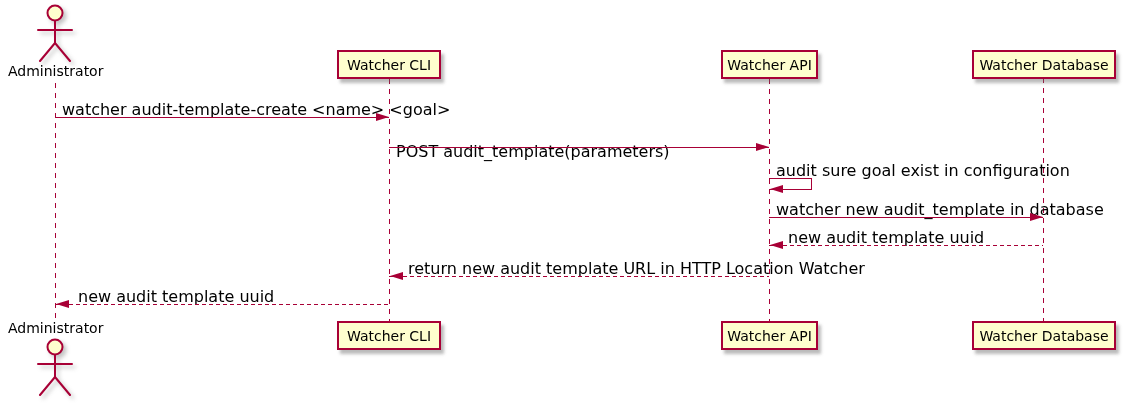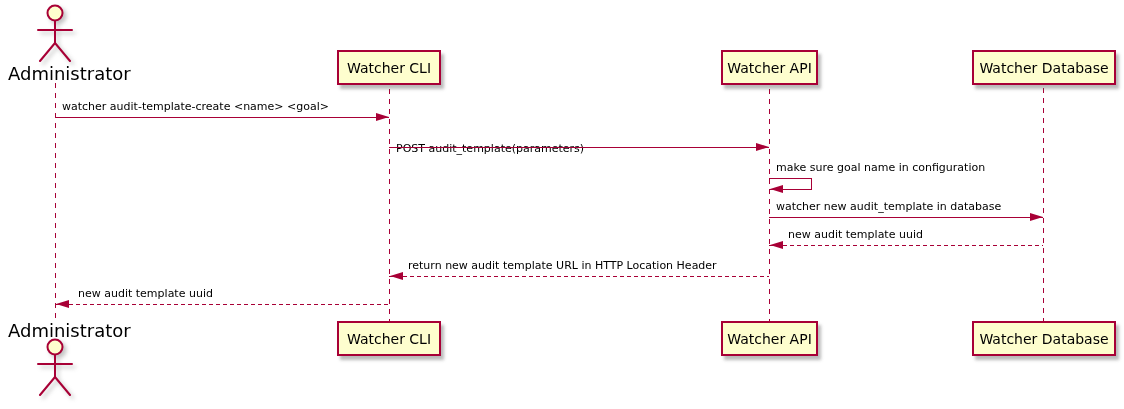--- a/index.html
+++ b/index.html
@@ -8,31 +8,31 @@
     --text:#000000;
     --background:#FFFFFF;
   }
   *{margin:0;padding:0;box-sizing:border-box;}
   body{background:var(--background);font-family:"DejaVu Sans","Liberation Sans",sans-serif;}
   .canvas{position:relative;width:1124px;height:409px;background:var(--background);overflow:hidden;}
 
   .lifeline{position:absolute;width:1px;
     background:repeating-linear-gradient(to bottom,var(--stroke) 0 5px,transparent 5px 10px);}
 
-  .pbox{position:absolute;height:35px;background:var(--participant-fill);
+  .pbox{position:absolute;height:29px;background:var(--participant-fill);
     border:2px solid var(--stroke);display:flex;align-items:center;justify-content:center;
     font-size:14px;color:var(--text);white-space:nowrap;
     box-shadow:3px 4px 3px rgba(105,105,105,.45);}
 
-  .actor-label{position:absolute;font-size:18px;color:var(--text);white-space:nowrap;}
+  .actor-label{position:absolute;font-size:14px;color:var(--text);white-space:nowrap;}
   .actor-svg{position:absolute;filter:drop-shadow(3px 3px 2px rgba(105,105,105,.4));}
   .actor-svg circle{fill:var(--participant-fill);stroke:var(--stroke);stroke-width:2;}
   .actor-svg line{stroke:var(--stroke);stroke-width:2;stroke-linecap:round;}
 
-  .mlabel{position:absolute;font-size:11px;color:var(--text);white-space:nowrap;}
+  .mlabel{position:absolute;font-size:16px;color:var(--text);white-space:nowrap;}
   .mline{position:absolute;height:1px;}
   .mline.solid{background:var(--stroke);}
   .mline.dashed{background:repeating-linear-gradient(to right,var(--stroke) 0 4px,transparent 4px 7px);}
   .ah{position:absolute;width:0;height:0;border-top:4px solid transparent;border-bottom:4px solid transparent;}
   .ah.right{border-left:13px solid var(--stroke);}
   .ah.left{border-right:13px solid var(--stroke);}
   .selfloop{position:absolute;border-top:1px solid var(--stroke);
     border-right:1px solid var(--stroke);border-bottom:1px solid var(--stroke);}
 </style>
 </head>
@@ -81,39 +81,39 @@
     <div class="ah right" style="left:376px;top:113px"></div>
   </div>
 
   <div>
     <div class="mlabel" style="left:396px;top:142px">POST audit_template(parameters)</div>
     <div class="mline solid" style="left:389px;top:147px;width:380px"></div>
     <div class="ah right" style="left:756px;top:143px"></div>
   </div>
 
   <div>
-    <div class="mlabel" style="left:776px;top:161px">make sure goal name in configuration</div>
+    <div class="mlabel" style="left:776px;top:161px">audit sure goal exist in configuration</div>
     <div class="selfloop" style="left:769px;top:178px;width:43px;height:12px"></div>
     <div class="ah left" style="left:770px;top:185px"></div>
   </div>
 
   <div>
     <div class="mlabel" style="left:776px;top:200px">watcher new audit_template in database</div>
     <div class="mline solid" style="left:769px;top:217px;width:274px"></div>
     <div class="ah right" style="left:1030px;top:213px"></div>
   </div>
 
   <div>
     <div class="mlabel" style="left:788px;top:228px">new audit template uuid</div>
     <div class="mline dashed" style="left:769px;top:245px;width:274px"></div>
     <div class="ah left" style="left:770px;top:241px"></div>
   </div>
 
   <div>
-    <div class="mlabel" style="left:408px;top:259px">return new audit template URL in HTTP Location Header</div>
+    <div class="mlabel" style="left:408px;top:259px">return new audit template URL in HTTP Location Watcher</div>
     <div class="mline dashed" style="left:389px;top:276px;width:380px"></div>
     <div class="ah left" style="left:390px;top:272px"></div>
   </div>
 
   <div>
     <div class="mlabel" style="left:78px;top:287px">new audit template uuid</div>
     <div class="mline dashed" style="left:55px;top:304px;width:334px"></div>
     <div class="ah left" style="left:56px;top:300px"></div>
   </div>
 

